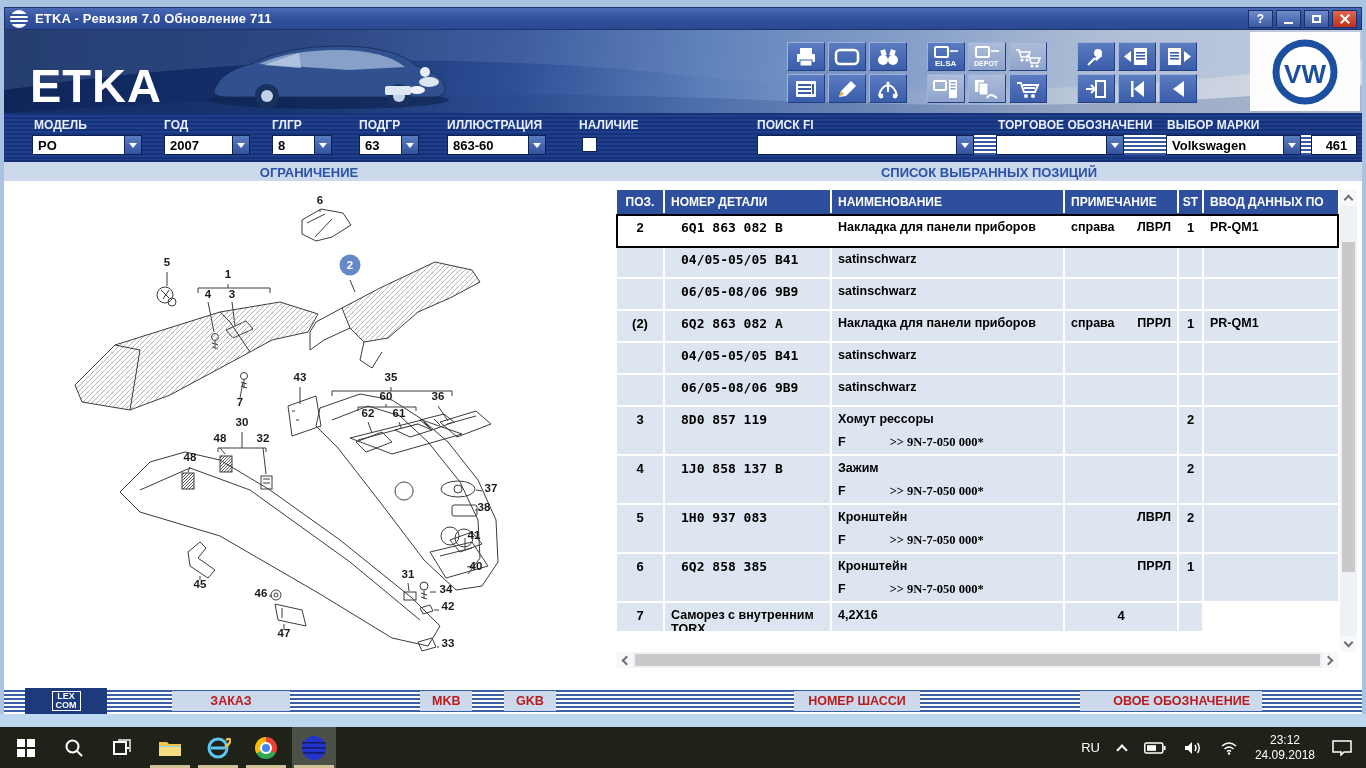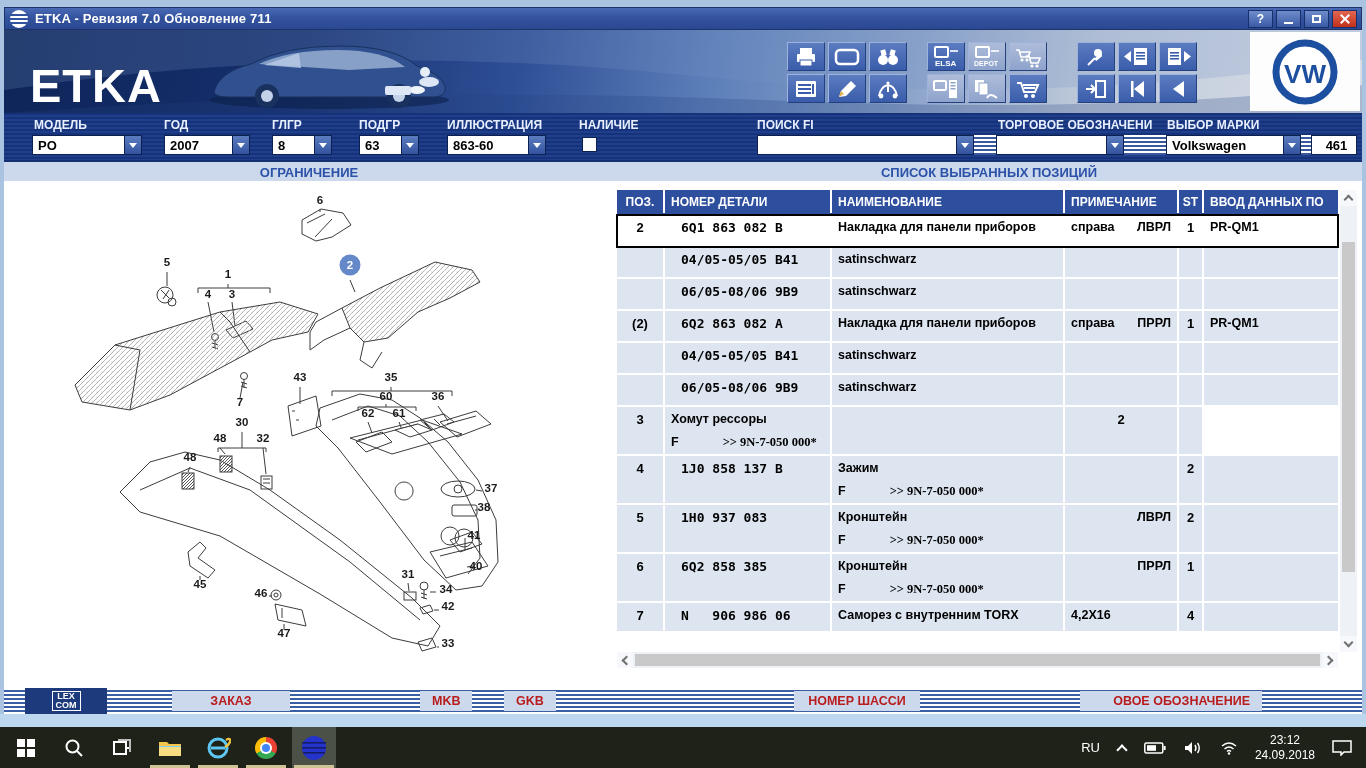--- a/index.html
+++ b/index.html
@@ -576,20 +576,21 @@
             </div>
             <div class="cell note" style="padding-top: 5px; align-items: flex-start;">
               <span></span>
               <span></span>
             </div>
             <div class="cell st"></div>
             <div class="cell entry"></div>
           </div>
           <div class="trow tgrid" style="height: 49px;">
             <div class="cell pos">3</div>
+            <div class="cell part">8D0 857 119</div>
             <div class="cell name">
               <div>Хомут рессоры</div>
               <div class="l2">
                 <span>F</span>
                 <span class="ref">&gt;&gt; 9N-7-050 000*</span>
               </div>
             </div>
             <div class="cell note" style="padding-top: 5px; align-items: flex-start;">
               <span></span>
               <span></span>
@@ -643,21 +644,20 @@
             </div>
             <div class="cell note" style="padding-top: 5px; align-items: flex-start;">
               <span></span>
               <span>ПРРЛ</span>
             </div>
             <div class="cell st">1</div>
             <div class="cell entry"></div>
           </div>
           <div class="trow tgrid" style="height: 30px;">
             <div class="cell pos">7</div>
-            <div class="cell part">N   906 986 06</div>
             <div class="cell name">
               <div>Саморез с внутренним TORX</div>
             </div>
             <div class="cell note" style="padding-top: 5px; align-items: flex-start;">
               <span>4,2X16</span>
               <span></span>
             </div>
             <div class="cell st">4</div>
             <div class="cell entry"></div>
           </div>

